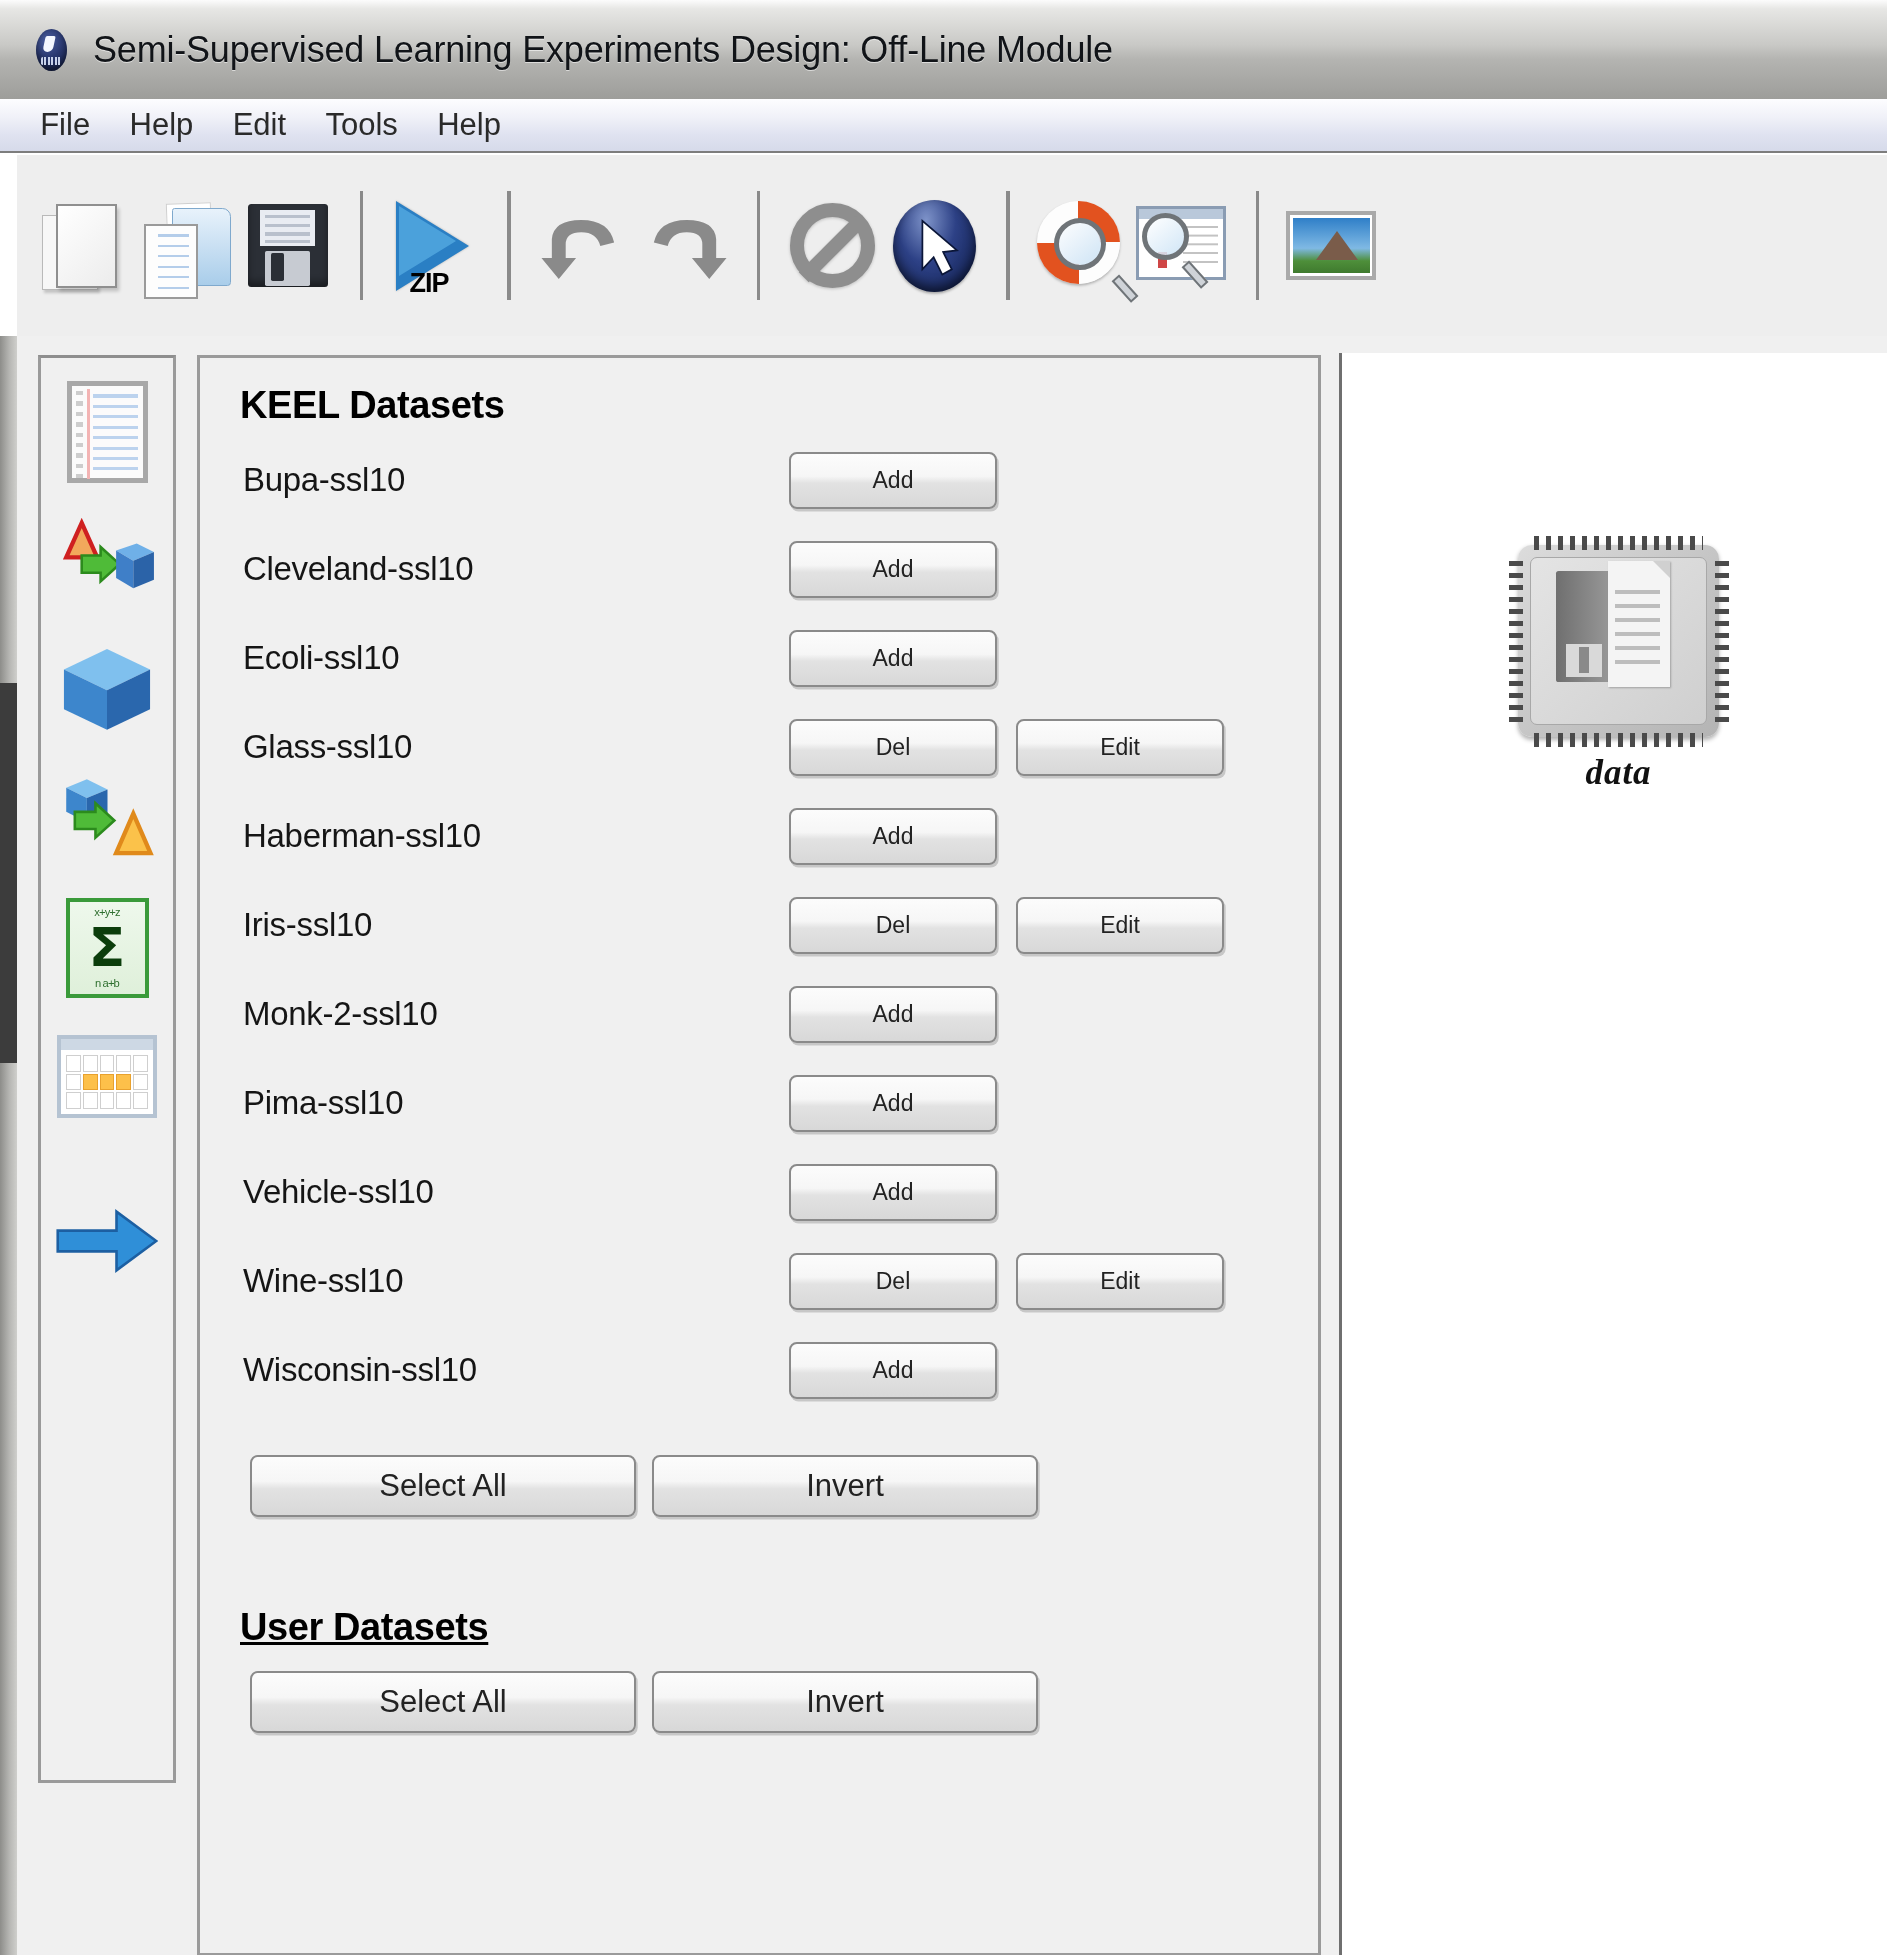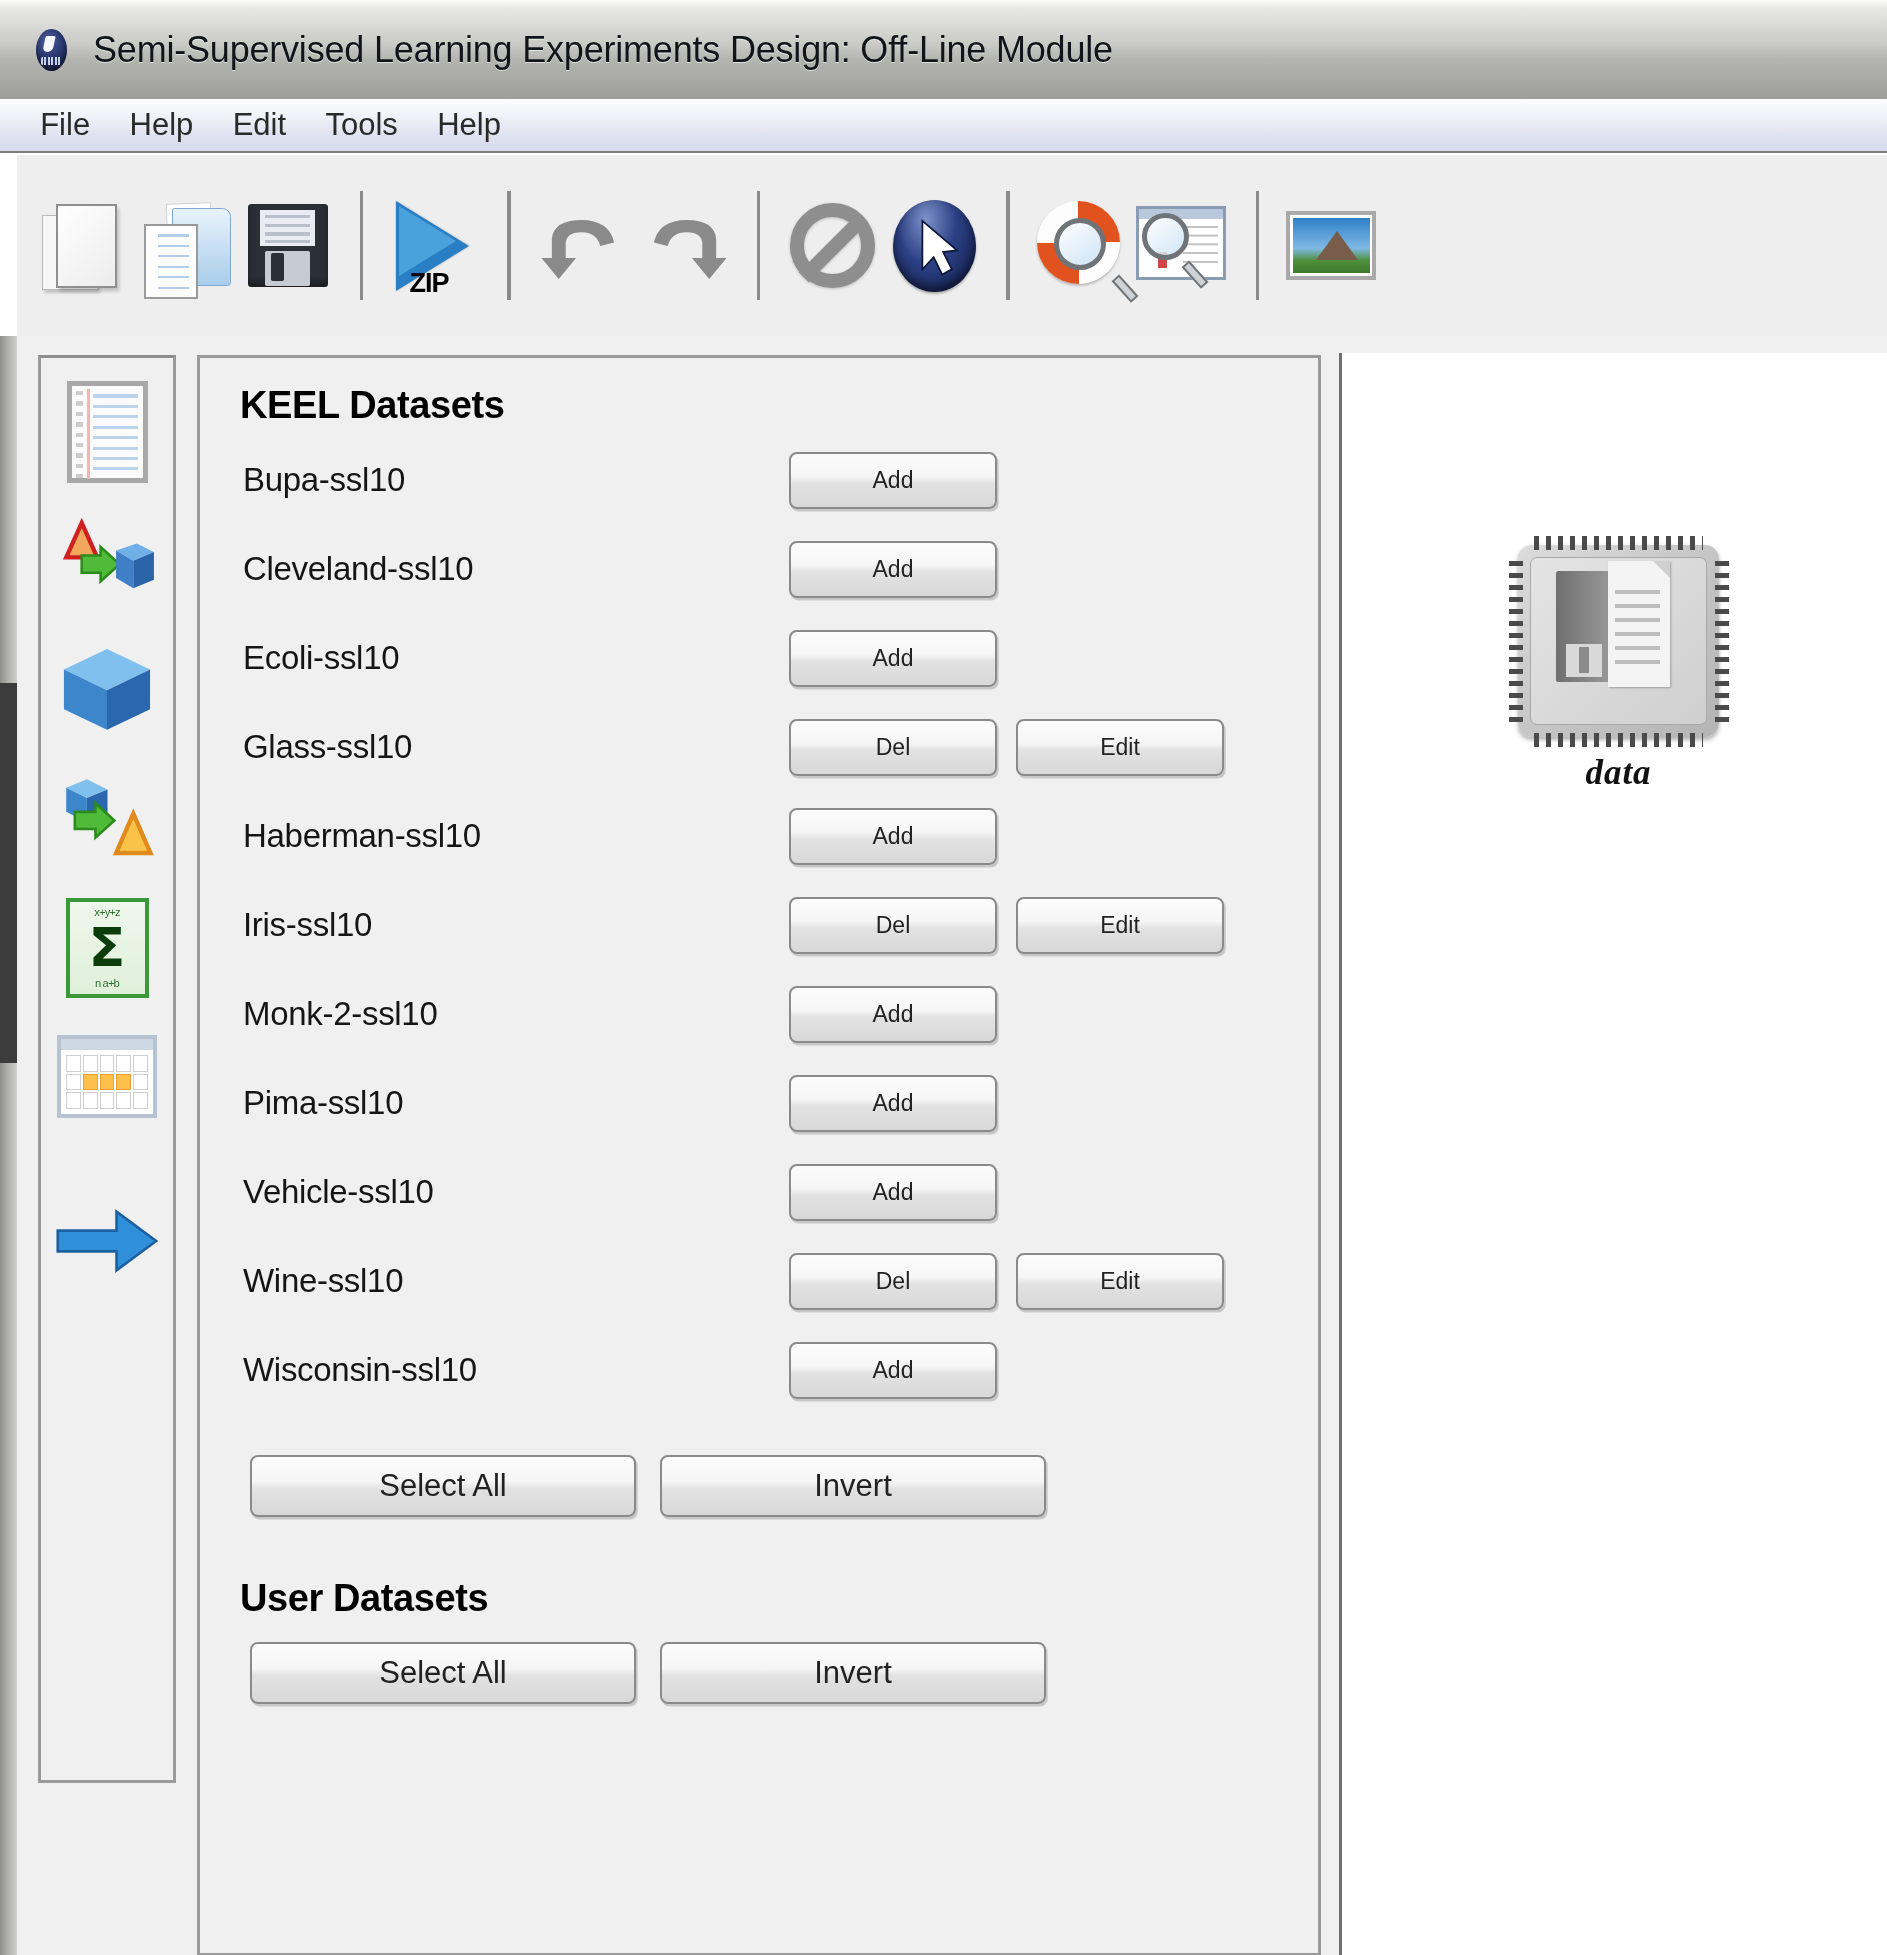--- a/index.html
+++ b/index.html
@@ -160,37 +160,37 @@
   .bigarrow{width:102px;height:66px;position:relative;}
 
   
   .mainpanel{
     position:absolute;left:197px;top:355px;width:1124px;height:1601px;
     background:#f0f0f0;border:3.5px solid #9a9a9a;box-sizing:border-box;overflow:hidden;
   }
   .panel-inner{position:absolute;left:0;top:0;width:100%;padding:19px 0 0 0;box-sizing:border-box;}
 
   .sec-title{font-size:38px;font-weight:bold;color:#000;margin:7px 0 8.6px 40px;letter-spacing:-0.4px;}
-  .sec-title.user{margin-top:60px;}
+  .sec-title.user{margin-top:89px;text-decoration:underline;}
 
   .ds-row{height:89px;display:flex;align-items:center;position:relative;}
   .ds-name{font-size:33px;color:#151515;margin-left:43px;width:346px;white-space:nowrap;letter-spacing:-0.3px;}
 
   .btn{
     height:57px;border:2.6px solid #8a8a8a;border-radius:7.8px;
     background:linear-gradient(to bottom,#fcfcfc 0%,#f6f6f6 42%,#e2e2e2 55%,#d8d8d8 100%);
     box-shadow:1.7px 2.6px 0 rgba(0,0,0,.17);
     display:flex;align-items:center;justify-content:center;
     font-size:23px;color:#222;box-sizing:border-box;cursor:default;flex:0 0 auto;
   }
   .btn-sm{width:208px;}
   .btn-wide{width:386px;height:62px;font-size:31px;}
   .act-wrap{position:absolute;left:589px;display:flex;gap:19px;}
 
-  .sel-row{display:flex;gap:24px;margin:40px 0 0 50px;}
+  .sel-row{display:flex;gap:16px;margin:40px 0 0 50px;}
 
   
   .canvas{
     position:absolute;left:1339px;top:353px;width:571px;height:1603px;
     background:#ffffff;border-left:3.5px solid #6f6f6f;box-sizing:border-box;
   }
   .node{position:absolute;left:147px;top:192px;width:259px;text-align:center;}
   .chip{
     width:201px;height:192px;margin:0 auto;position:relative;border-radius:14px;
     background:linear-gradient(135deg,#dcdcdc 0%,#c6c6c6 50%,#b4b4b4 100%);

